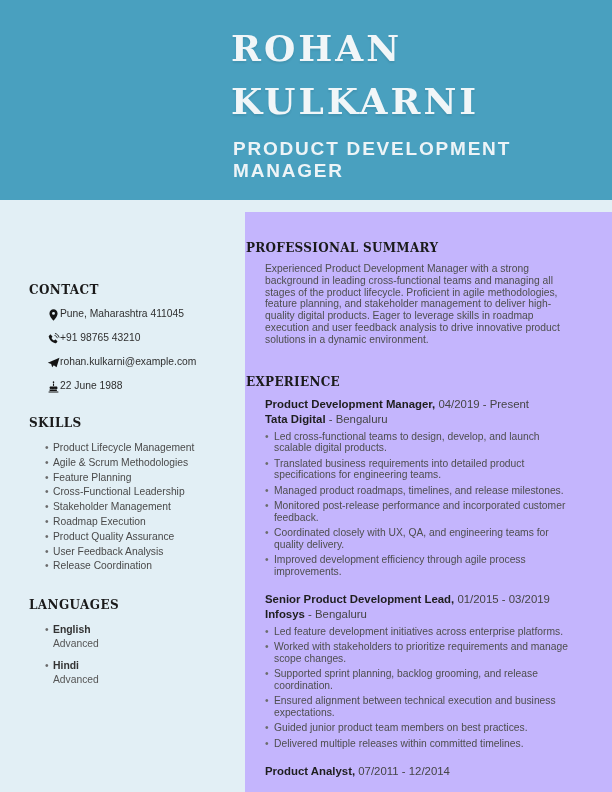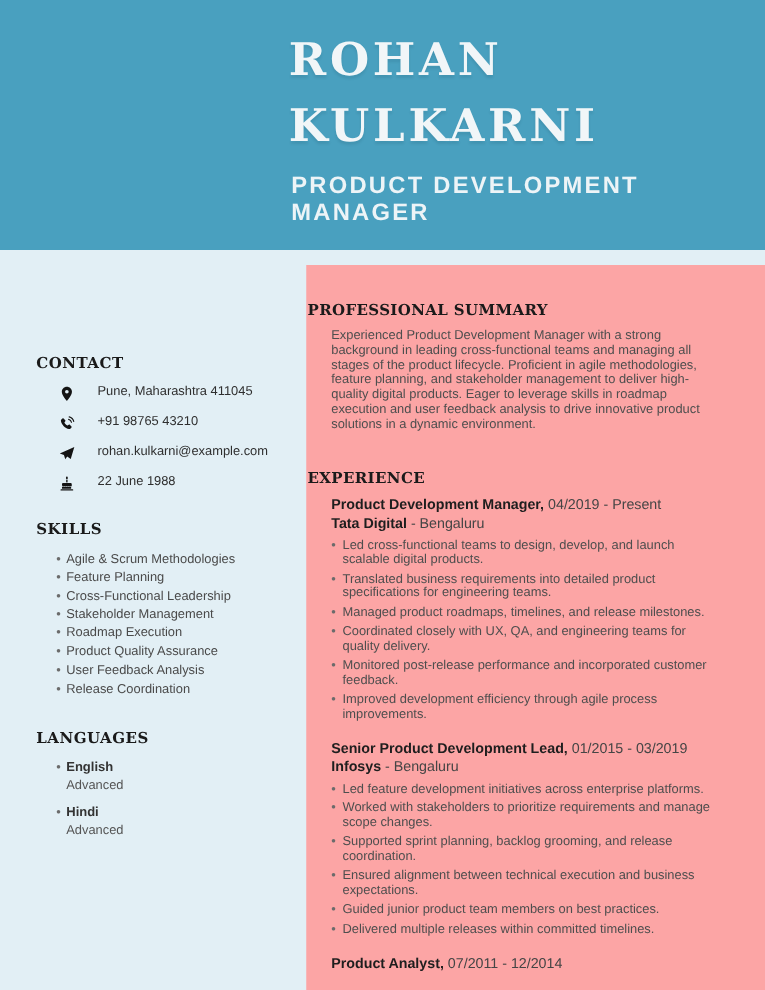--- a/index.html
+++ b/index.html
@@ -1,17 +1,17 @@
 <!DOCTYPE html>
 <html style="--header-bg: #49A0BF; --sidebar-bg: #E2EFF5;"><head>
 <meta charset="utf-8">
 <style>
   html,body{margin:0;padding:0;background:#ffffff;}
   .page{
-    position:relative;width:612px;height:792px;background:#fca5a5;
+    position:relative;width:612px;height:792px;background:#c4b5fd;
     overflow:hidden;font-family:"Liberation Sans",sans-serif;
   }
   
   .header{position:absolute;left:0;top:0;width:612px;height:200px;background:var(--header-bg,#49A0BF);}
   .name{
     position:absolute;left:231px;top:22px;
     font-family:"DejaVu Serif",serif;font-weight:700;
     font-size:36px;line-height:53px;letter-spacing:3px;
     color:#F1F6F8;text-shadow:0 2px 2px rgba(20,60,75,.12);
   }
@@ -27,21 +27,21 @@
     position:absolute;left:0;top:200px;width:245px;height:592px;
     background:var(--sidebar-bg,#E2EFF5);box-sizing:border-box;
     padding:83px 14px 0 29px;
   }
   .side-heading{
     font-family:"DejaVu Serif",serif;font-weight:700;
     font-size:12px;letter-spacing:.4px;color:#1A1A1A;
     margin:0 0 10px 0;line-height:15px;
   }
   .contact-list{margin-left:18px;}
-  .contact-row{display:flex;gap:18px;margin-bottom:10px;align-items:flex-start;}
+  .contact-row{display:flex;gap:0;margin-bottom:10px;align-items:flex-start;}
   .cicon{flex:0 0 13px;height:14px;}
   .cicon svg{width:13px;height:14px;display:block;fill:#141414;}
   .ctext{width:152px;font-size:10.3px;line-height:12.5px;color:#2F2F2F;}
   .break-all{word-break:break-all;}
   .side-list{list-style:none;margin:0 0 0 16px;padding:0;}
   .side-list li{
     position:relative;padding-left:8px;
     font-size:10.3px;line-height:14.8px;color:#4A4A4A;
   }
   .side-list li::before{content:"\2022";position:absolute;left:0;color:#6B6B6B;}
@@ -127,20 +127,21 @@
               <path d="M4.8 16.2c.9.5 1.9.5 2.7 0 .8.5 1.9.5 2.7 0 .8.5 1.9.5 2.7 0 .8.5 1.9.5 2.7 0 .9.5 1.8.5 2.7 0v3H4.8v-3z"></path>
               <rect x="2.6" y="20.2" width="18.8" height="1.9" rx=".9"></rect>
             </svg>
           </span>
           <span class="ctext">22 June 1988</span>
         </div>
       </div>
 
     <h2 class="side-heading skills-heading">SKILLS</h2>
     <ul class="side-list" id="skills-list">
+        <li>Product Lifecycle Management</li>
         <li>Agile &amp; Scrum Methodologies</li>
         <li>Feature Planning</li>
         <li>Cross-Functional Leadership</li>
         <li>Stakeholder Management</li>
         <li>Roadmap Execution</li>
         <li>Product Quality Assurance</li>
         <li>User Feedback Analysis</li>
         <li>Release Coordination</li>
       </ul>
 
@@ -162,22 +163,22 @@
     <p class="summary-text">Experienced Product Development Manager with a strong background in leading cross-functional teams and managing all stages of the product lifecycle. Proficient in agile methodologies, feature planning, and stakeholder management to deliver high-quality digital products. Eager to leverage skills in roadmap execution and user feedback analysis to drive innovative product solutions in a dynamic environment.</p>
 
     <h2 class="main-heading experience-heading">EXPERIENCE</h2>
     <div id="jobs">
         <div class="job">
           <div class="job-header"><b>Product Development Manager,</b> <span>04/2019 - Present</span><br><b>Tata Digital</b><span> - Bengaluru</span></div>
           <ul class="job-bullets">
             <li>Led cross-functional teams to design, develop, and launch scalable digital products.</li>
             <li>Translated business requirements into detailed product specifications for engineering teams.</li>
             <li>Managed product roadmaps, timelines, and release milestones.</li>
+            <li>Monitored post-release performance and incorporated customer feedback.</li>
             <li>Coordinated closely with UX, QA, and engineering teams for quality delivery.</li>
-            <li>Monitored post-release performance and incorporated customer feedback.</li>
             <li>Improved development efficiency through agile process improvements.</li>
           </ul>
         </div>
         <div class="job">
           <div class="job-header"><b>Senior Product Development Lead,</b> <span>01/2015 - 03/2019</span><br><b>Infosys</b><span> - Bengaluru</span></div>
           <ul class="job-bullets">
             <li>Led feature development initiatives across enterprise platforms.</li>
             <li>Worked with stakeholders to prioritize requirements and manage scope changes.</li>
             <li>Supported sprint planning, backlog grooming, and release coordination.</li>
             <li>Ensured alignment between technical execution and business expectations.</li>

